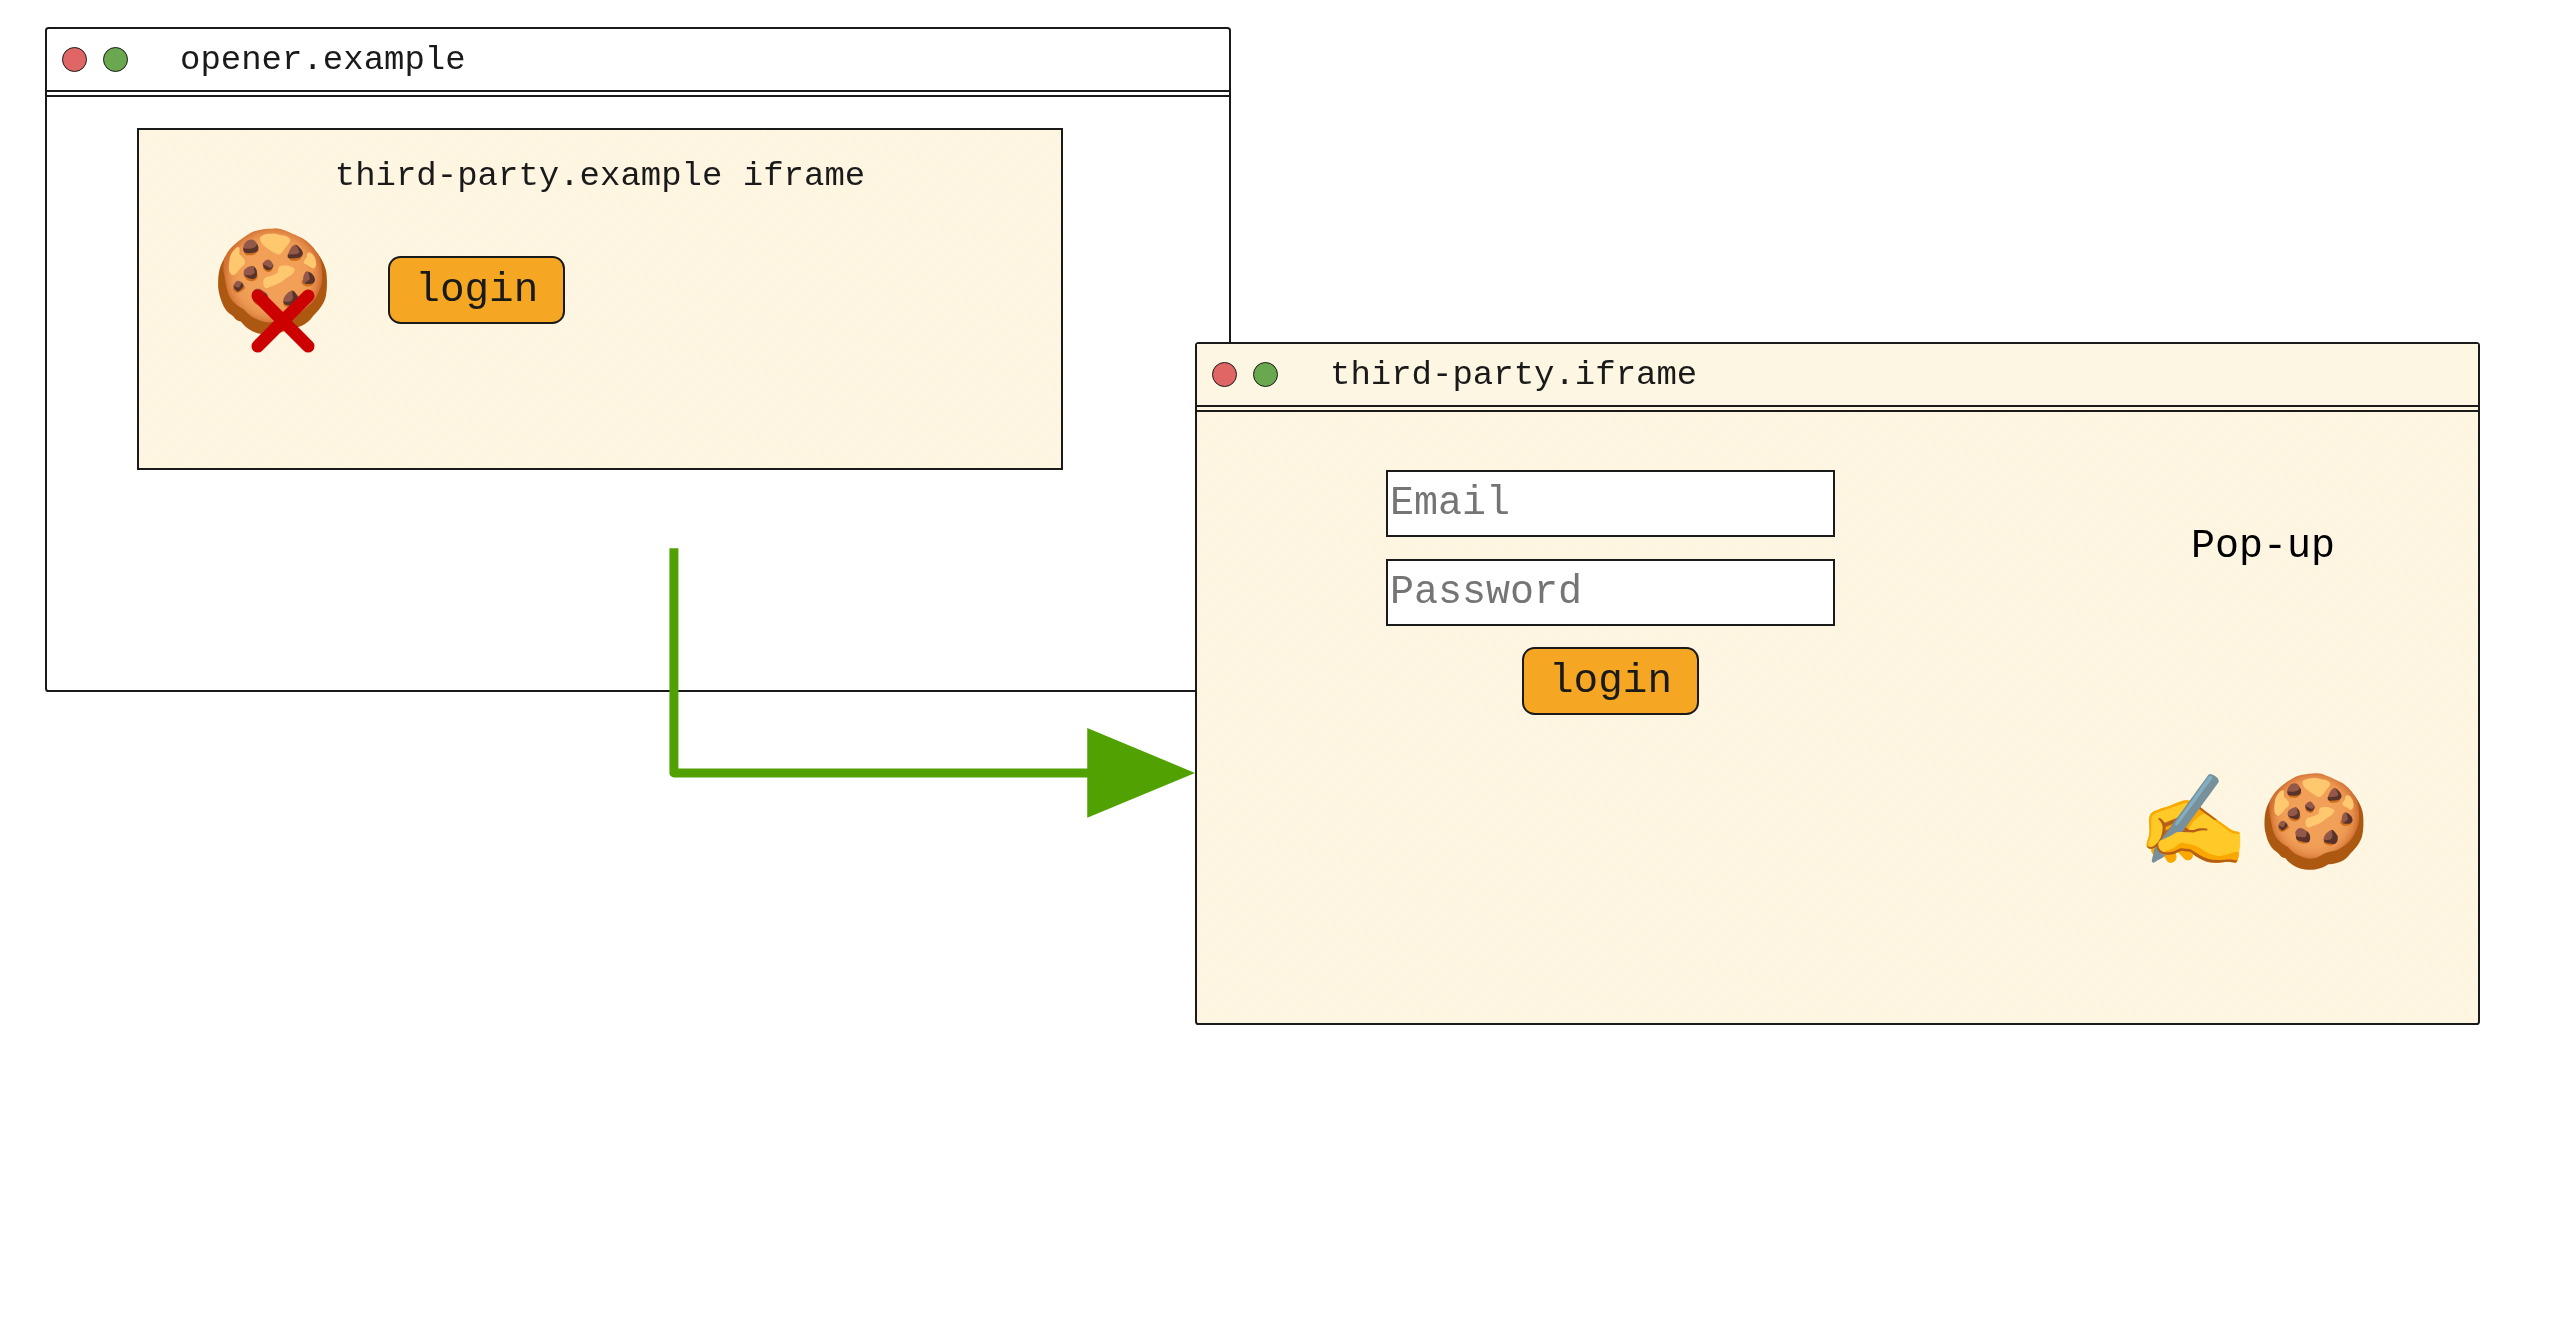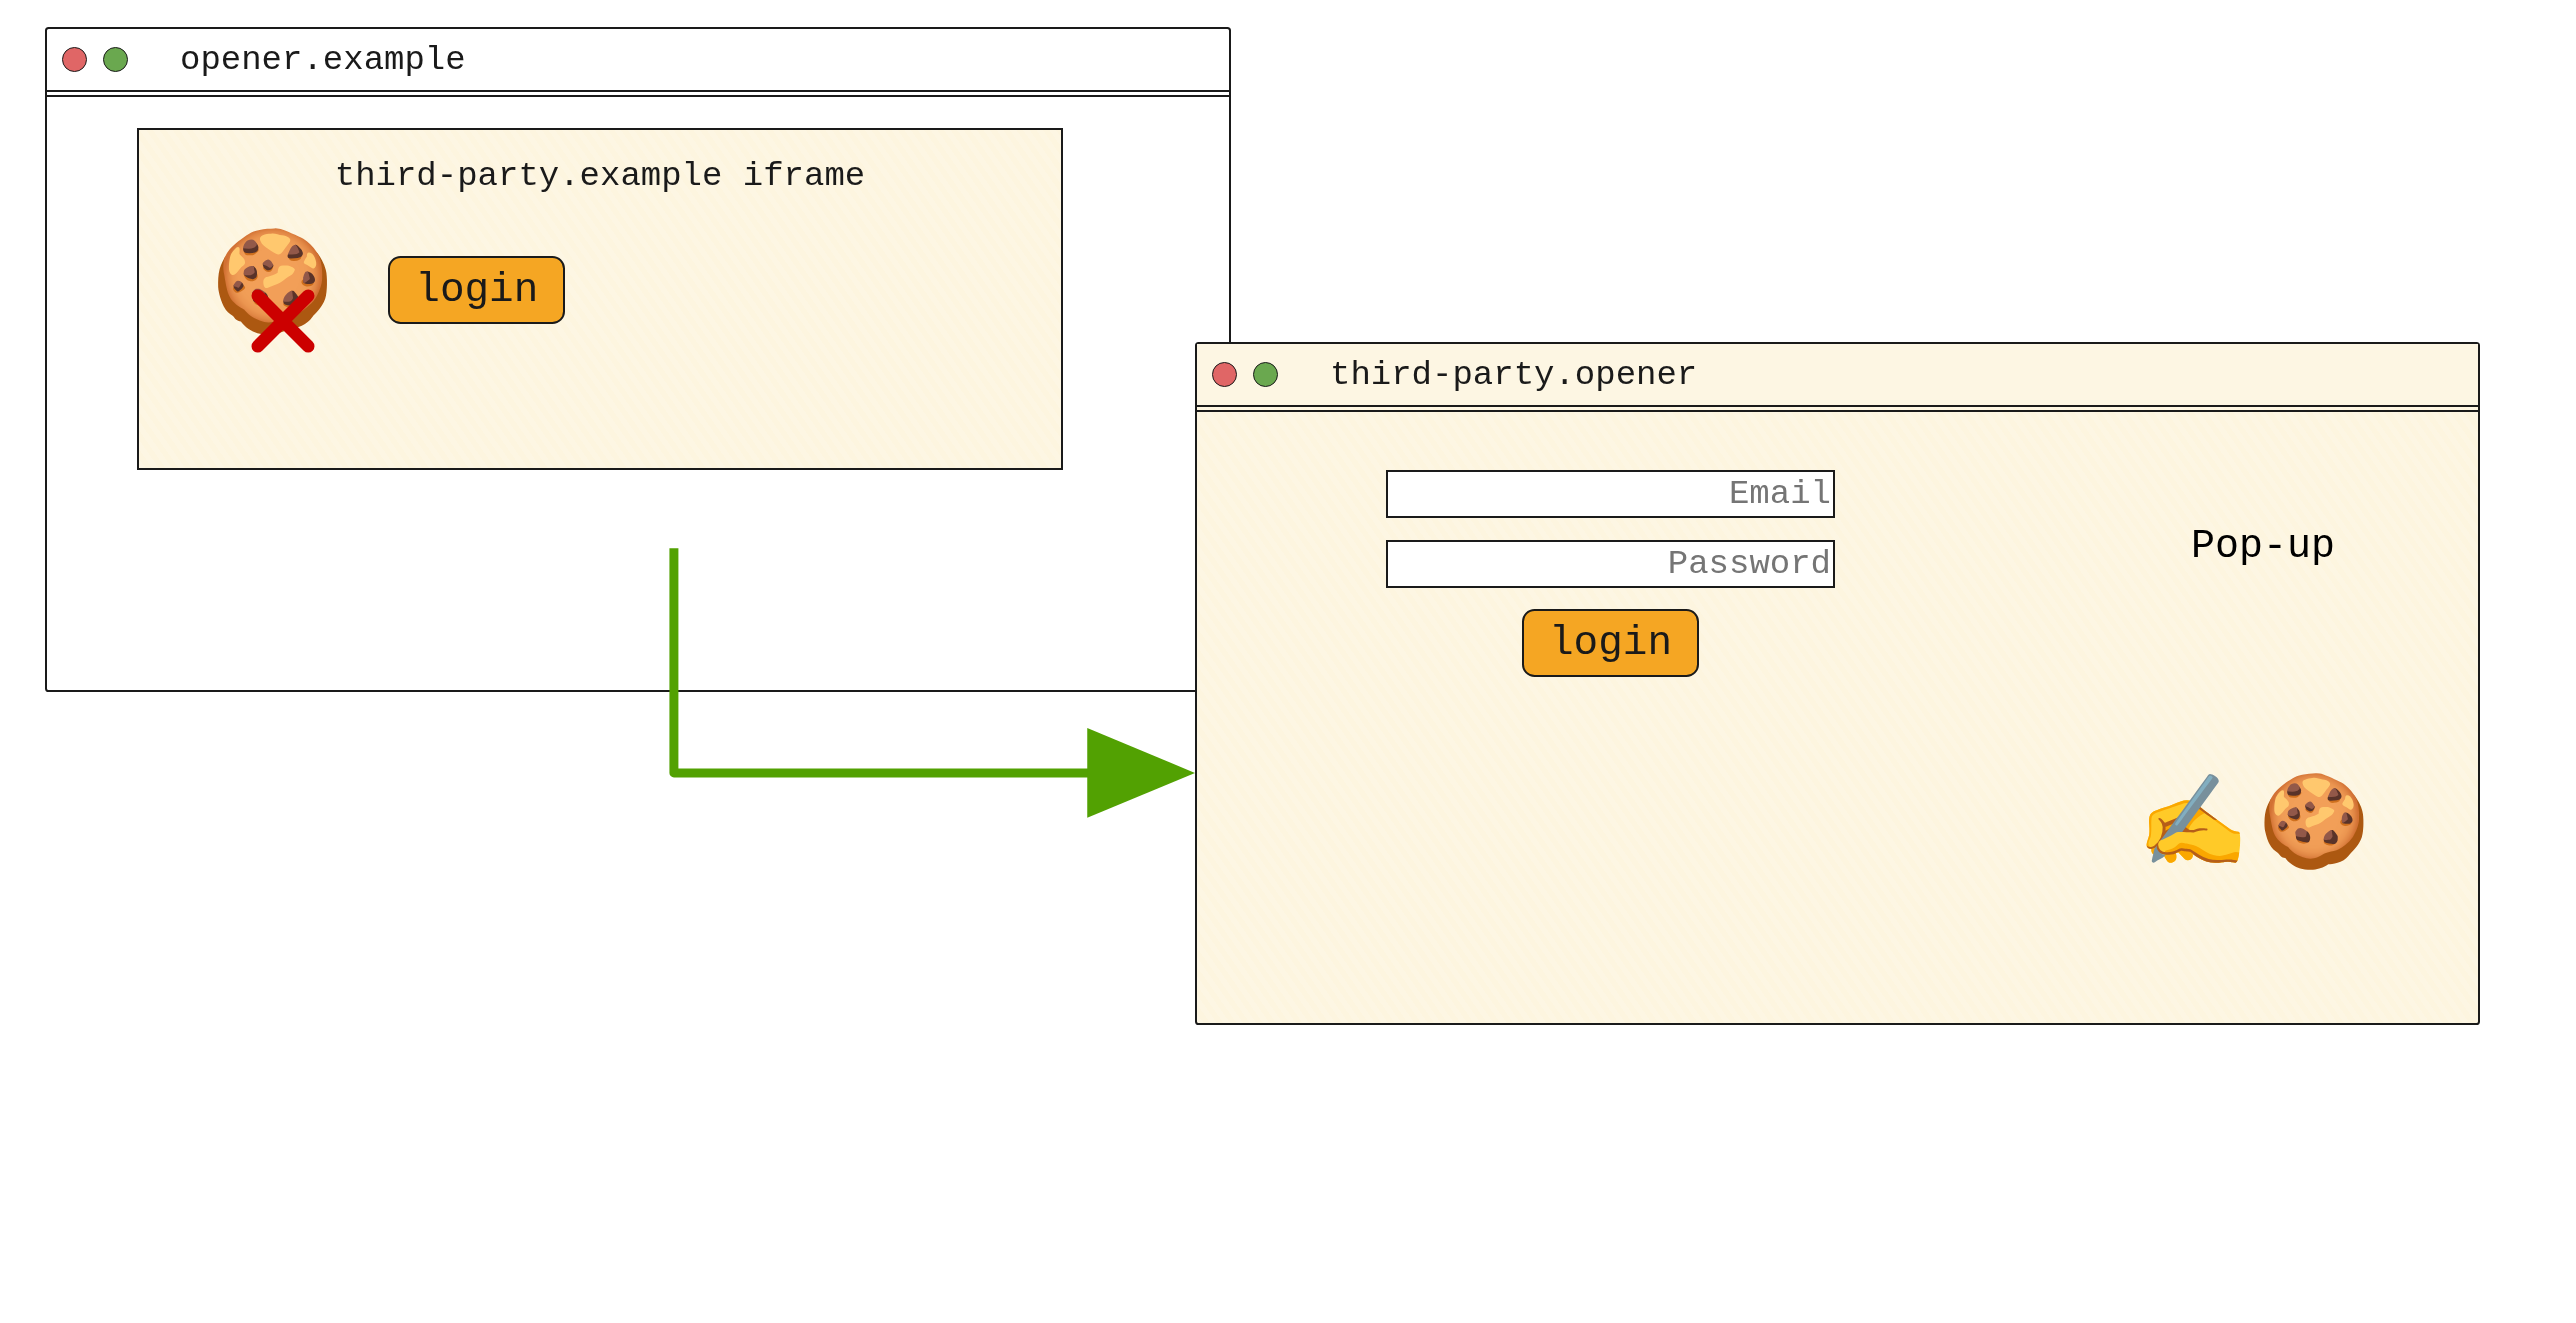--- a/index.html
+++ b/index.html
@@ -126,26 +126,26 @@
   .form {
     display: flex;
     flex-direction: column;
     align-items: center;
     gap: 21.6px;
     margin-left: 117px;
     width: 485px;
   }
   .input {
     width: 449px;
-    height: 48px;
+    height: 67px;
     border: 2.7px solid #1a1a1a;
     background: #ffffff;
-    font-size: 34px;
+    font-size: 40px;
     font-family: inherit;
-    text-align: right;
+    text-align: left;
     color: #1a1a1a;
   }
   .popup-label {
     position: absolute;
     right: 143px;
     top: 117px;
     font-size: 40px;
     margin-left: 20px;
   }
   .cookie-set {
@@ -196,21 +196,21 @@
       <polygon points="0 0, 12 5, 0 10" fill="#52a102"></polygon>
     </marker>
   </defs>
   <path d="M 60 10 L 60 260 L 620 260" stroke="#52a102" stroke-width="10" fill="none" marker-end="url(#arrowhead)" stroke-linejoin="round"></path>
 </svg>
 
 <div class="window popup">
   <div class="titlebar">
     <span class="dot red"></span>
     <span class="dot green"></span>
-    <span class="titlebar-text">third-party.opener</span>
+    <span class="titlebar-text">third-party.iframe</span>
   </div>
   <div class="popup-body">
     <div class="popup-label">Pop-up</div>
     <div class="form">
       <input class="input" type="text" placeholder="Email" style="">
       <input class="input" type="text" placeholder="Password" style="">
       <button class="btn">login</button>
     </div>
     <div class="cookie-set">
       <span>✍️</span>

